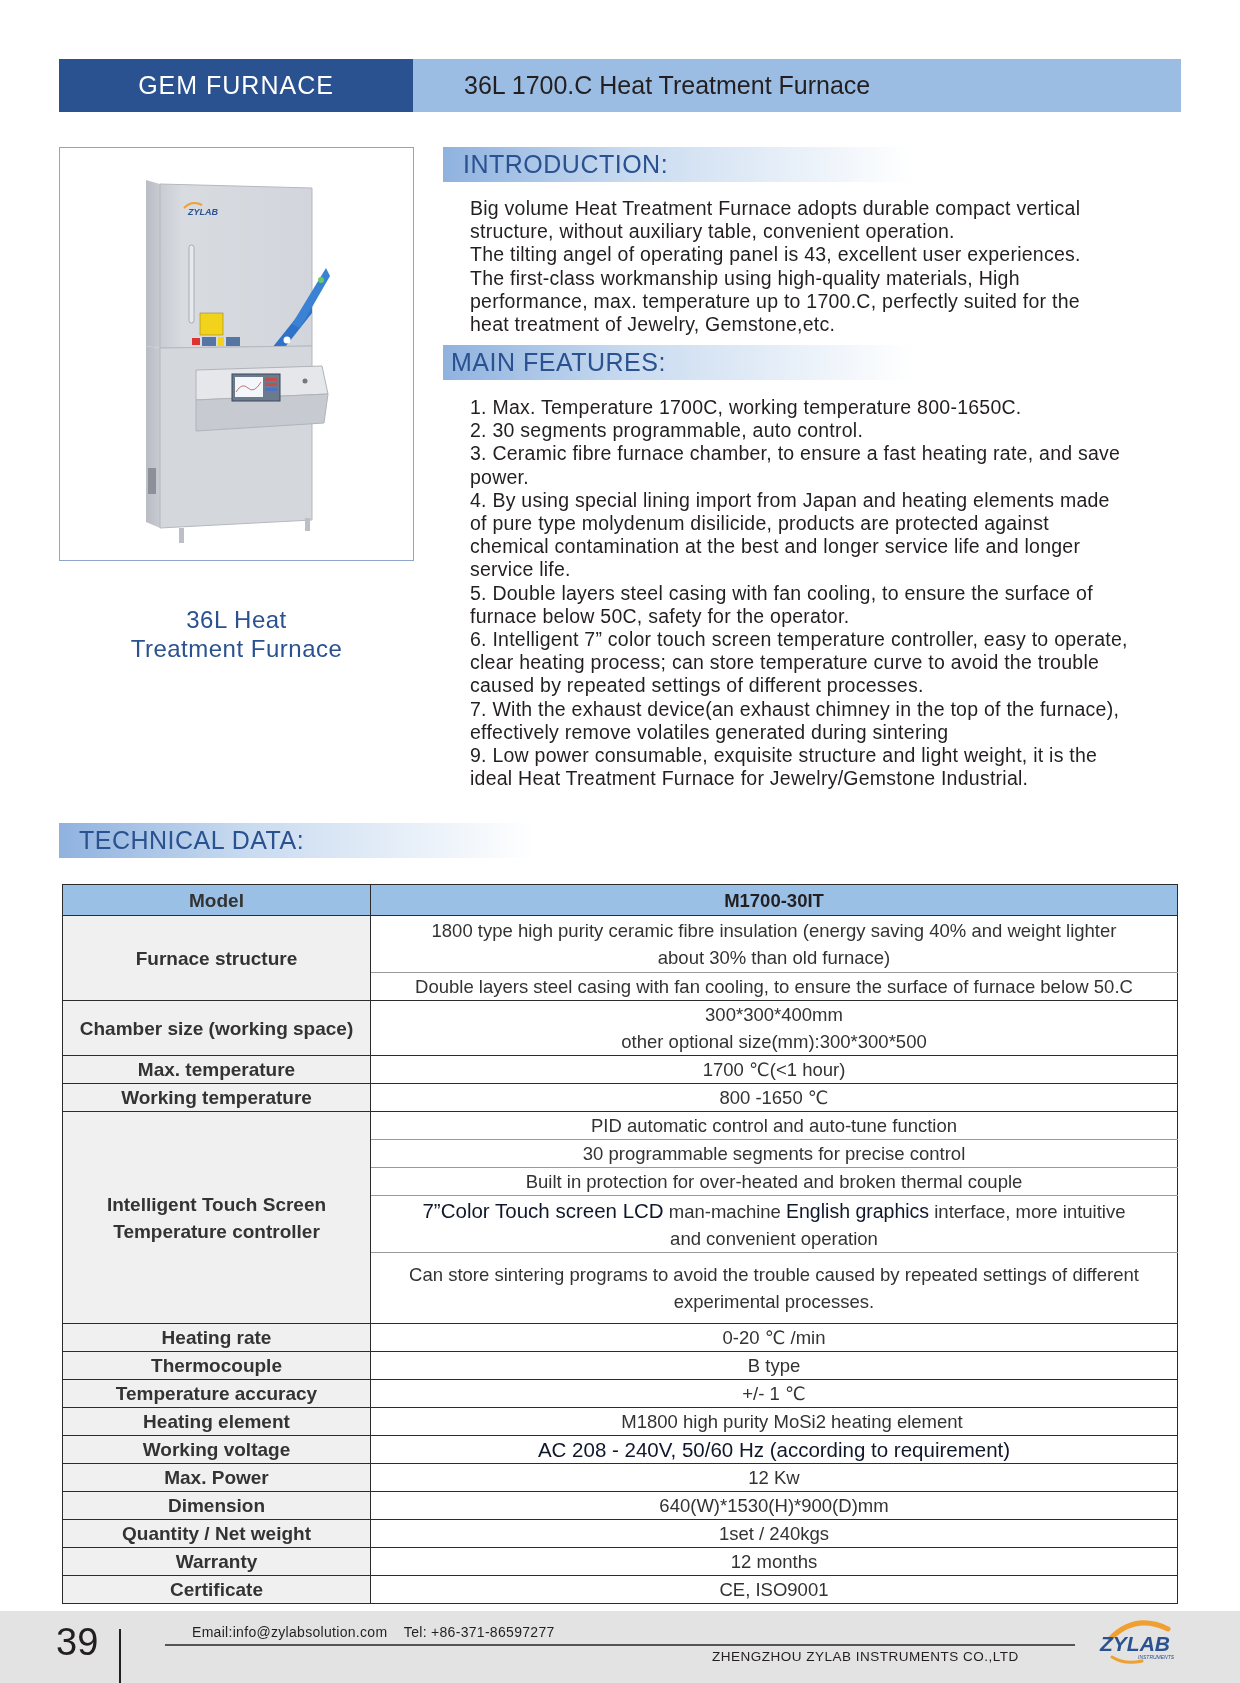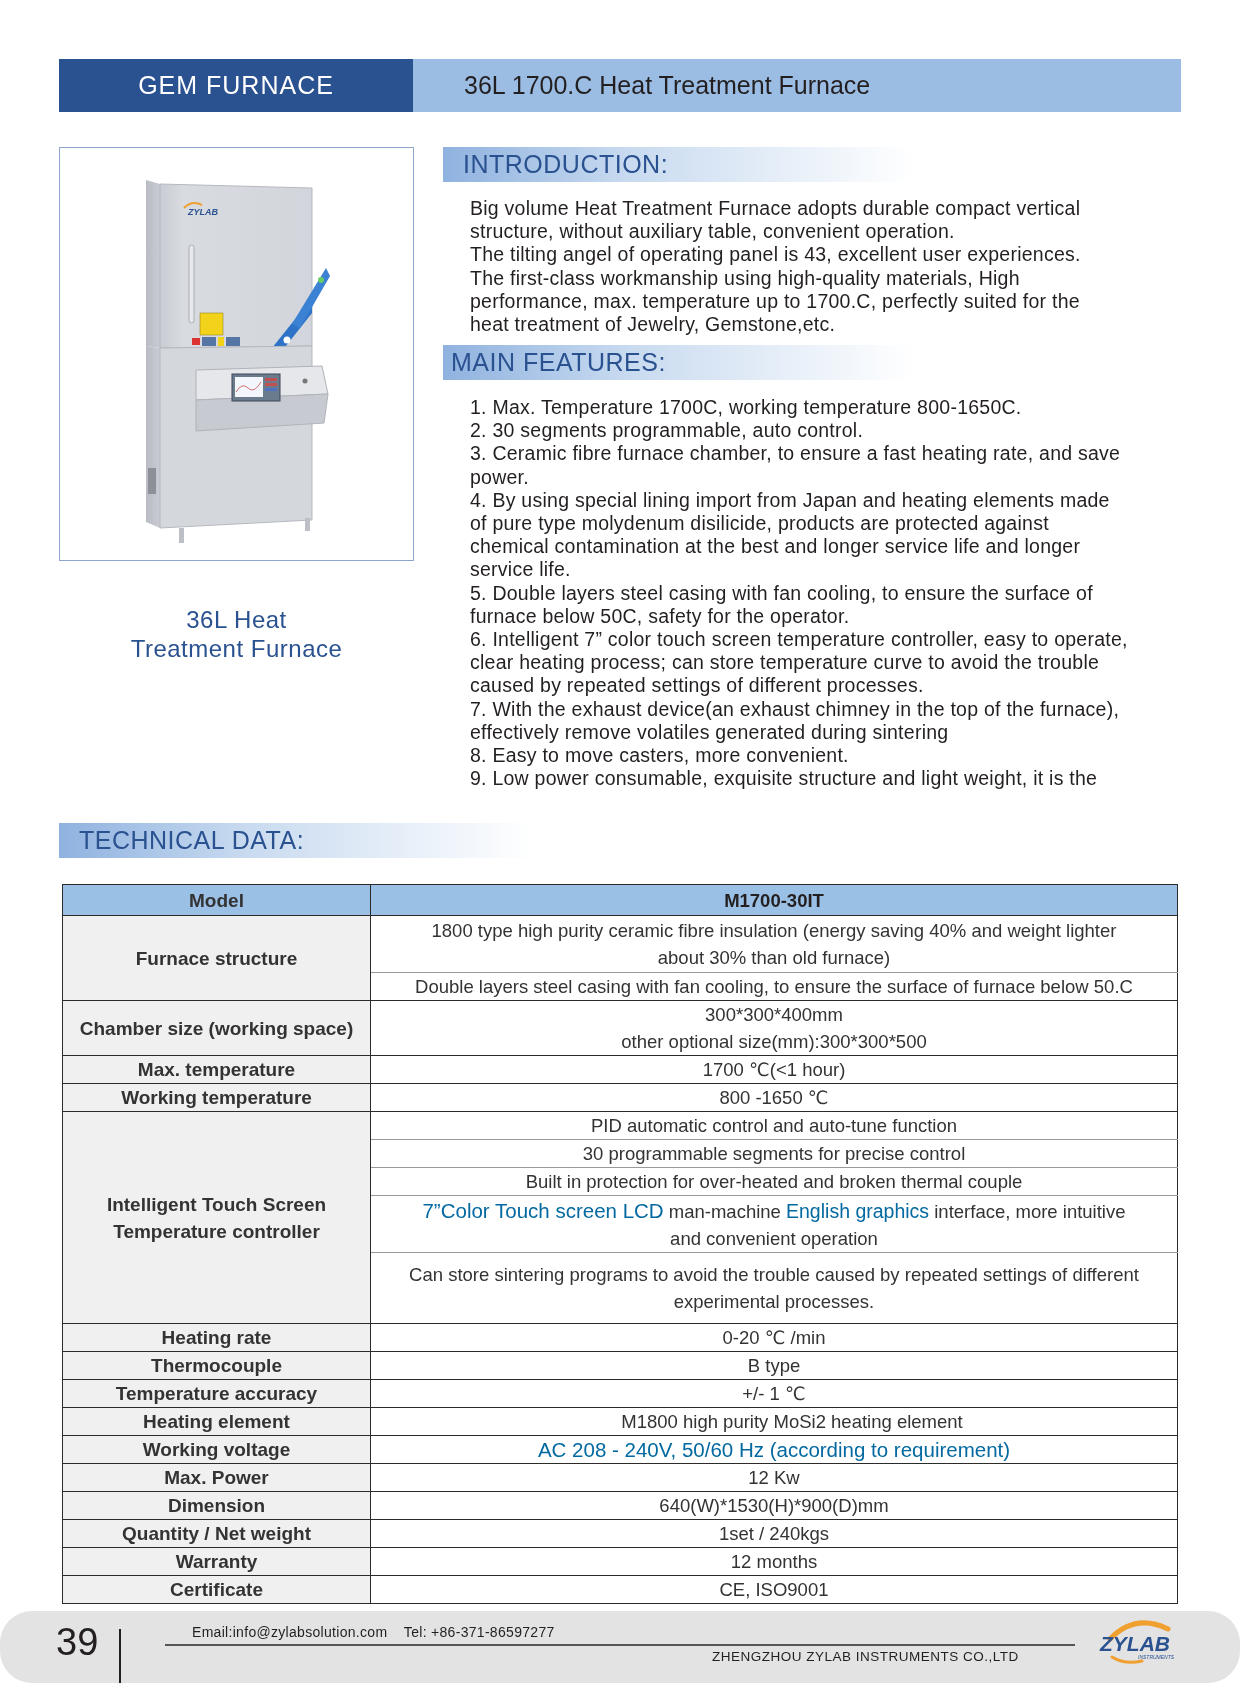--- a/index.html
+++ b/index.html
@@ -21,24 +21,24 @@
   .body-text { position: absolute; left: 443px; width: 760px; font-size: 19.5px; line-height: 23.2px; color: #231f20; letter-spacing: 0.25px; margin-left: 27px; }
   .body-text p { margin: 0; }
 
   
   .spec-table { position: absolute; left: 62px; top: 884px; width: 1116px; border-collapse: collapse; font-size: 18.5px; }
   .spec-table td { border: 1.5px solid #2b2b2b; text-align: center; vertical-align: middle; padding: 0 4px; line-height: 27px; }
   .spec-table .k { width: 308px; background: #f0f0f0; font-weight: bold; color: #333; font-size: 19px; }
   .spec-table .v { background: #fff; color: #333; font-size: 18.5px; }
   .spec-table tr.head td { background: #9bc0e6; font-weight: bold; height: 31px; }
   .spec-table td.sub { border-top: 1px solid #9a9a9a; border-bottom: 1px solid #9a9a9a; }
-  .spec-table .big { font-size: 20.5px; color: #0369a1; }
-
-  
-  .footer { position: absolute; left: 0; top: 1611px; width: 1240px; height: 72px; background: #e3e3e3; border-radius: 32px; }
+  .spec-table .big { font-size: 20.5px; color: #0f172a; }
+
+  
+  .footer { position: absolute; left: 0; top: 1611px; width: 1240px; height: 72px; background: #e3e3e3; }
   .page-num { position: absolute; left: 56px; top: 10px; font-size: 38px; color: #231f20; }
   .vline { position: absolute; left: 119px; top: 18px; width: 2px; height: 54px; background: #231f20; }
   .contact { position: absolute; left: 192px; top: 13px; font-size: 14px; color: #231f20; letter-spacing: 0.3px; }
   .hline { position: absolute; left: 165px; top: 33px; width: 910px; height: 1.5px; background: #555; }
   .company { position: absolute; left: 712px; top: 38px; font-size: 13.5px; color: #231f20; letter-spacing: 0.5px; }
   .logo { position: absolute; left: 1090px; top: 6px; width: 100px; height: 48px; }
 </style>
 </head>
 <body>
 
@@ -127,22 +127,22 @@
   <p>of pure type molydenum disilicide, products are protected against</p>
   <p>chemical contamination at the best and longer service life and longer</p>
   <p>service life.</p>
   <p>5. Double layers steel casing with fan cooling, to ensure the surface of</p>
   <p>furnace below 50C, safety for the operator.</p>
   <p>6. Intelligent 7” color touch screen temperature controller, easy to operate,</p>
   <p>clear heating process; can store temperature curve to avoid the trouble</p>
   <p>caused by repeated settings of different processes.</p>
   <p>7. With the exhaust device(an exhaust chimney in the top of the furnace),</p>
   <p>effectively remove volatiles generated during sintering</p>
-  <p>8. Easy to move casters, more convenient.</p>
   <p>9. Low power consumable, exquisite structure and light weight, it is the</p>
+  <p>ideal Heat Treatment Furnace for Jewelry/Gemstone Industrial.</p>
 </div>
 
 <div class="sec-head" style="left:59px; top:823px; width:475px;">TECHNICAL DATA:</div>
 
 <table class="spec-table">
   <tbody>
       <tr class="head">
     <td class="k" style="background:#9bc0e6">Model</td>
     <td>M1700-30IT</td>
   </tr>

